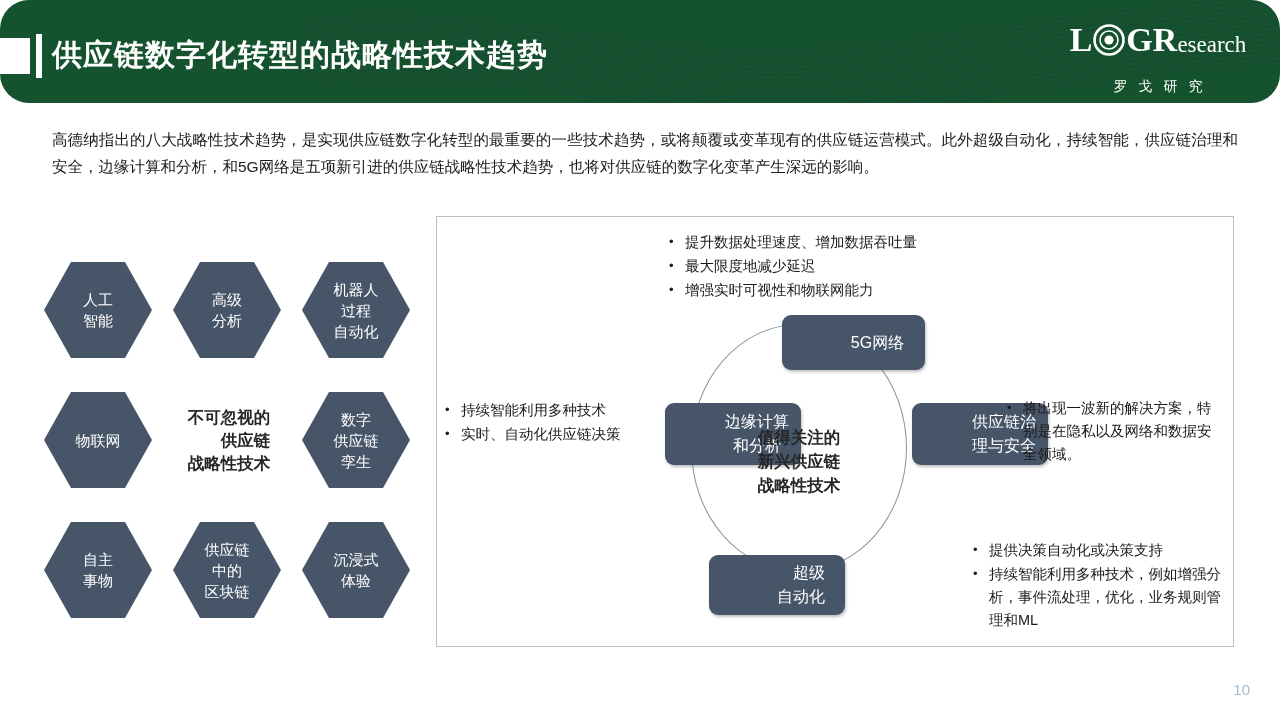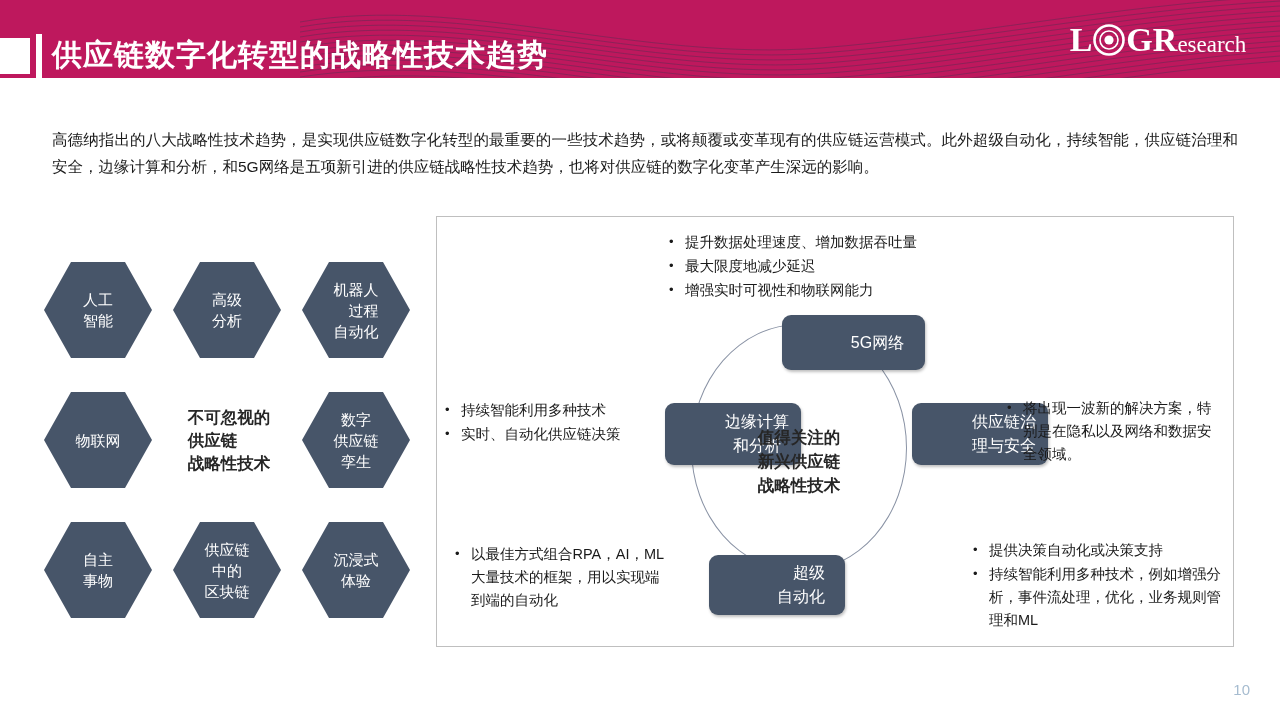--- a/index.html
+++ b/index.html
@@ -14,23 +14,24 @@
     overflow: hidden;
     font-family: "Liberation Sans", "DejaVu Sans", sans-serif;
     position: relative;
   }
 
   
   #header {
     position: absolute;
     left: 0; top: 0;
     width: 1280px;
-    height: 78px;
-    background: #be185d;
+    height: 103px;
+    background: #14532d;
     overflow: hidden;
+    border-radius: 29px;
   }
   #header-waves {
     position: absolute;
     left: 0; top: 0;
     width: 1280px; height: 103px;
     opacity: 0.85;
   }
   #title-block {
     position: absolute;
     left: 0;
@@ -143,21 +144,21 @@
   }
   #hex-center {
     position: absolute;
     left: 121px;
     top: 130px;
     width: 128px;
     height: 96px;
     display: flex;
     align-items: center;
     justify-content: center;
-    text-align: left;
+    text-align: right;
   }
   #hex-center-label {
     color: #262626;
     font-weight: bold;
     font-size: 16.5px;
     line-height: 23px;
   }
 
   
   #diagram {
@@ -300,21 +301,21 @@
 
 <div id="intro">高德纳指出的八大战略性技术趋势，是实现供应链数字化转型的最重要的一些技术趋势，或将颠覆或变革现有的供应链运营模式。此外超级自动化，持续智能，供应链治理和安全，边缘计算和分析，和5G网络是五项新引进的供应链战略性技术趋势，也将对供应链的数字化变革产生深远的影响。</div>
 
 <div id="hex-grid">
   <div class="hex" style="left:0px;   top:0px;">
       <span class="hex-label">人工<br>智能</span>
     </div>
   <div class="hex" style="left:129px; top:0px;">
       <span class="hex-label">高级<br>分析</span>
     </div>
-  <div class="hex" style="left:258px; top:0px;text-align:right;">
+  <div class="hex" style="left:258px; top:0px;">
       <span class="hex-label">机器人<br>过程<br>自动化</span>
     </div>
 
   <div class="hex" style="left:0px;   top:130px;">
       <span class="hex-label">物联网</span>
     </div>
   <div class="hex" style="left:258px; top:130px;">
       <span class="hex-label">数字<br>供应链<br>孪生</span>
     </div>
 
@@ -363,25 +364,20 @@
       <ul>
         <li>持续智能利用多种技术</li>
         <li>实时、自动化供应链决策</li>
       </ul>
     </div>
   <div class="bullets" id="bul-gov">
       <ul>
         <li>将出现一波新的解决方案，特别是在隐私以及网络和数据安全领域。</li>
       </ul>
     </div>
-  <div class="bullets" id="bul-hyper">
-      <ul>
-        <li>以最佳方式组合RPA，AI，ML大量技术的框架，用以实现端到端的自动化</li>
-      </ul>
-    </div>
   <div class="bullets" id="bul-cont">
       <ul>
         <li>提供决策自动化或决策支持</li>
         <li>持续智能利用多种技术，例如增强分析，事件流处理，优化，业务规则管理和ML</li>
       </ul>
     </div>
 </div>
 
 <div id="page-number">10</div>
 

